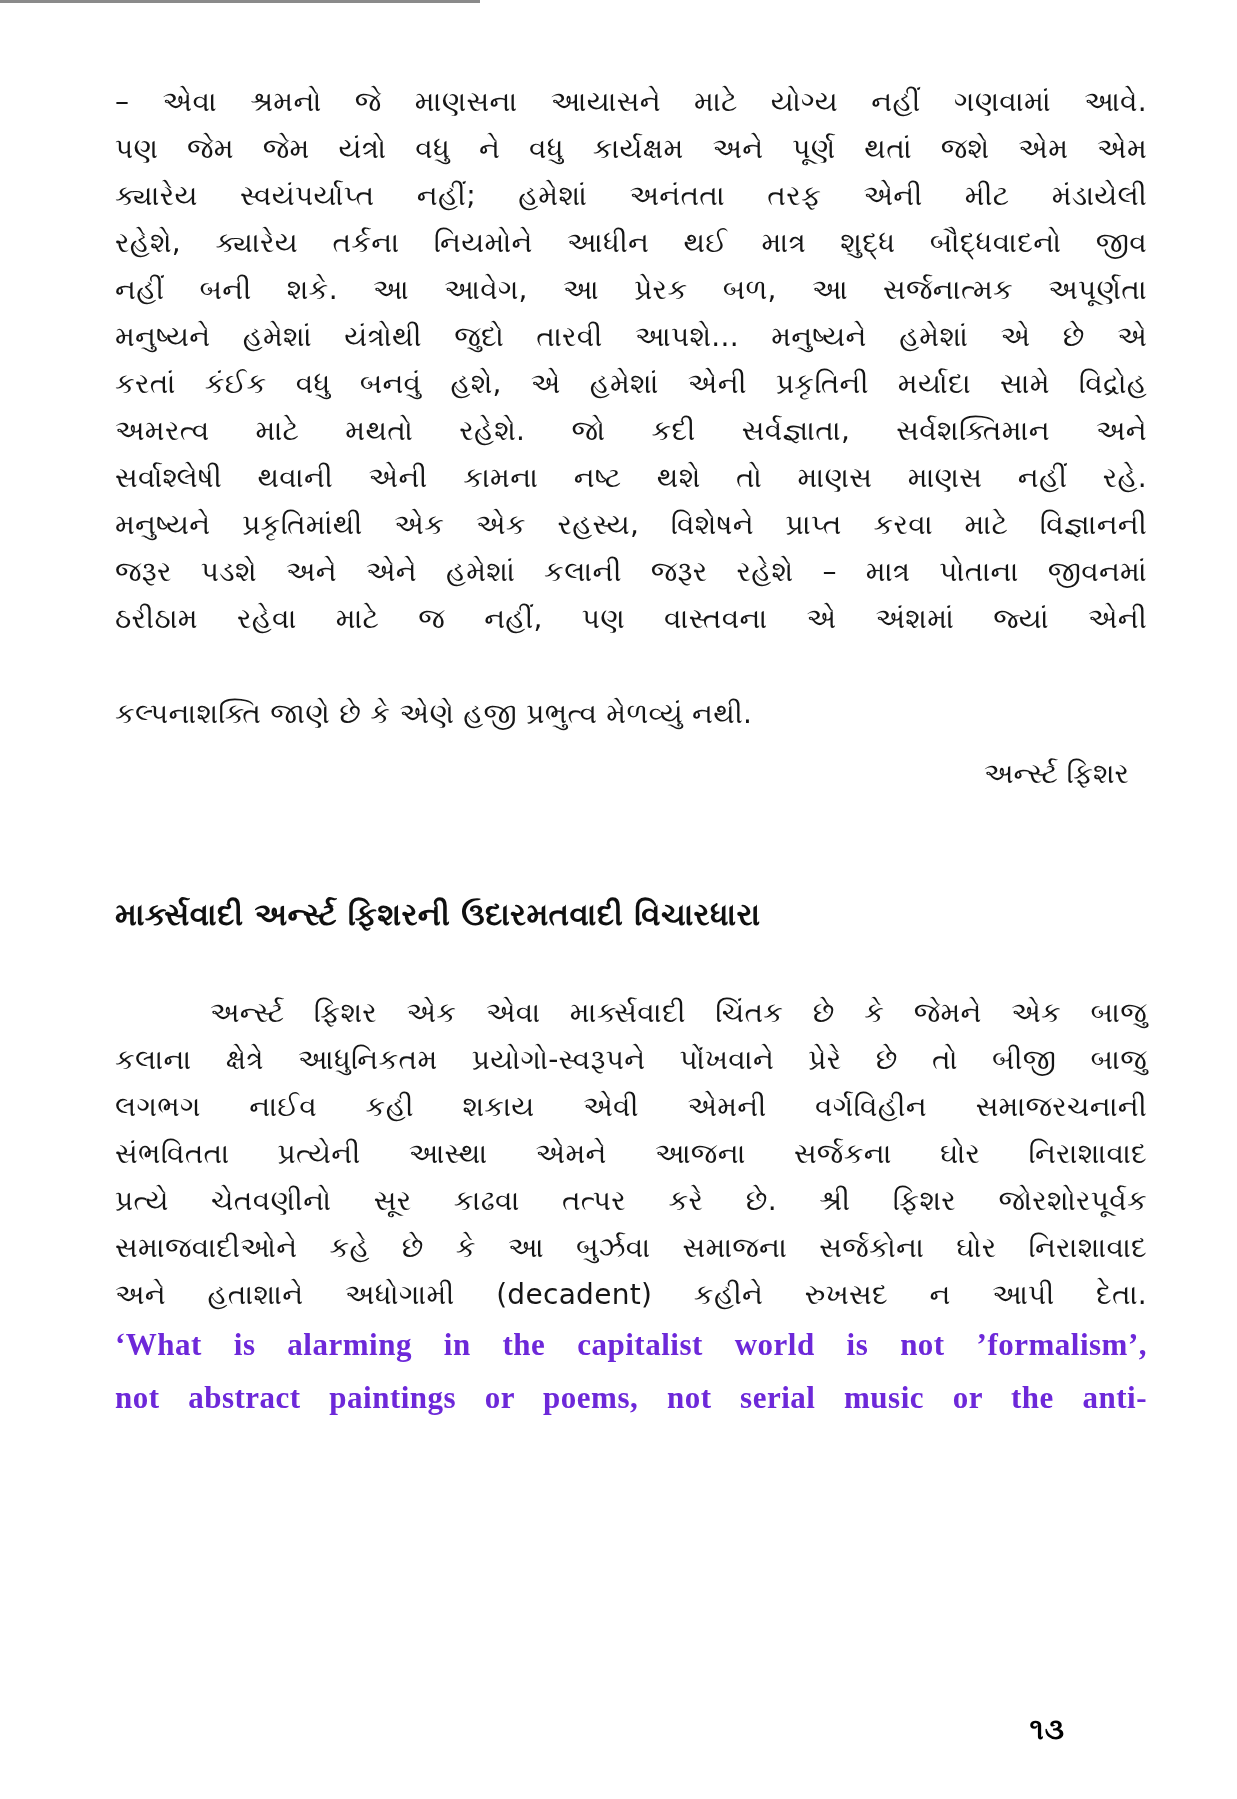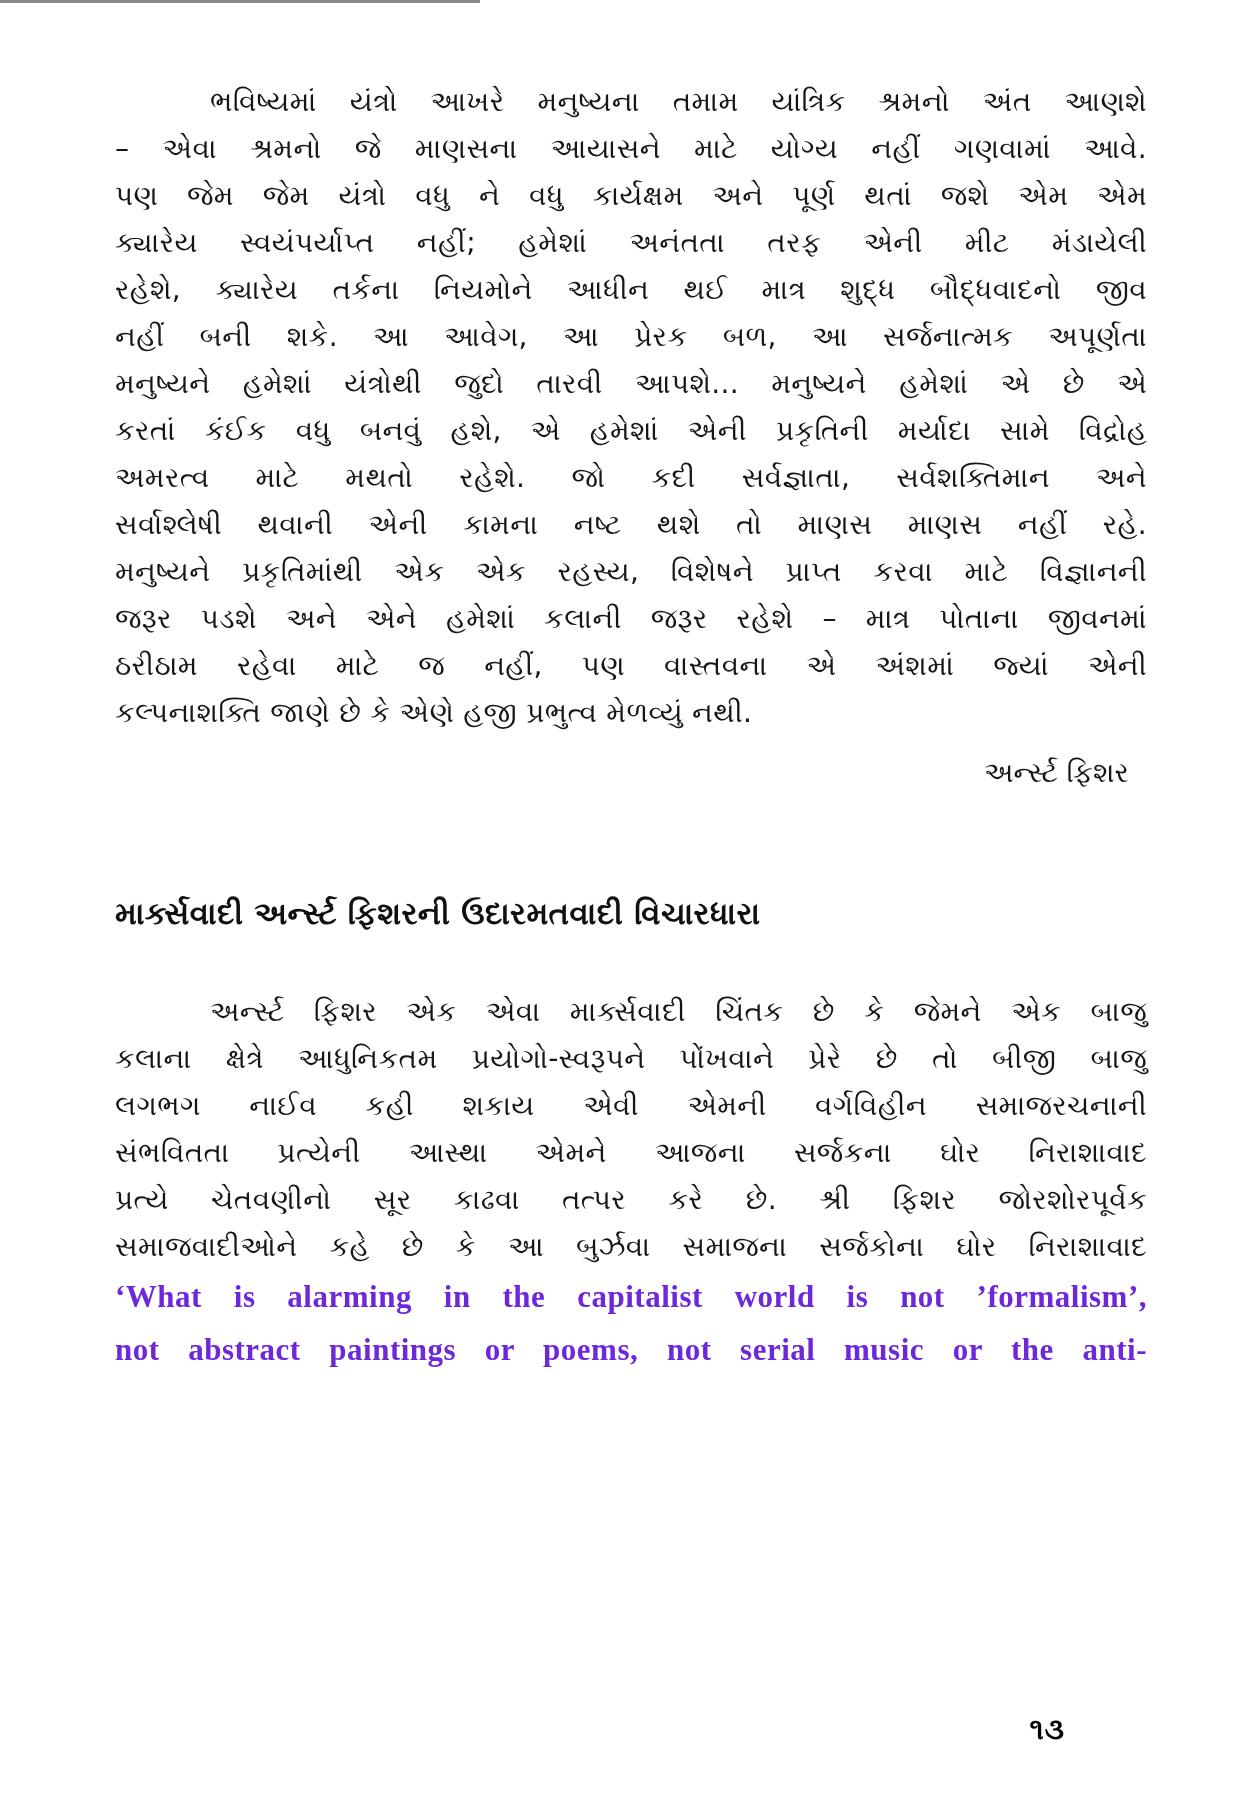--- a/index.html
+++ b/index.html
@@ -40,20 +40,21 @@
     letter-spacing: .3px;
     text-align: justify;
     text-align-last: justify;
     color: #161616;
   }
   .gline.first {
     text-indent: 95px;
   }
   .gline.para-last {
     text-align-last: left;
+    margin-top: 48px;
   }
   .attribution {
     margin-top: 13px;
     font-size: 28px;
     line-height: 47px;
     text-align: right;
     padding-right: 18px;
     color: #161616;
   }
   .section-heading {
@@ -90,21 +91,20 @@
 </style>
 </head>
 <body>
 
 <div class="page">
   <div class="scan-edge-top"></div>
 
   <div class="content">
 
     <div>
-      <div class="gline first">ભવિષ્યમાં યંત્રો આખરે મનુષ્યના તમામ યાંત્રિક શ્રમનો અંત આણશે</div>
       <div class="gline">– એવા શ્રમનો જે માણસના આયાસને માટે યોગ્ય નહીં ગણવામાં આવે.</div>
       <div class="gline">પણ જેમ જેમ યંત્રો વધુ ને વધુ કાર્યક્ષમ અને પૂર્ણ થતાં જશે એમ એમ</div>
       <div class="gline">ક્યારેય સ્વયંપર્યાપ્ત નહીં; હમેશાં અનંતતા તરફ એની મીટ મંડાયેલી</div>
       <div class="gline">રહેશે, ક્યારેય તર્કના નિયમોને આધીન થઈ માત્ર શુદ્ધ બૌદ્ધવાદનો જીવ</div>
       <div class="gline">નહીં બની શકે. આ આવેગ, આ પ્રેરક બળ, આ સર્જનાત્મક અપૂર્ણતા</div>
       <div class="gline">મનુષ્યને હમેશાં યંત્રોથી જુદો તારવી આપશે... મનુષ્યને હમેશાં એ છે એ</div>
       <div class="gline">કરતાં કંઈક વધુ બનવું હશે, એ હમેશાં એની પ્રકૃતિની મર્યાદા સામે વિદ્રોહ</div>
       <div class="gline">અમરત્વ માટે મથતો રહેશે. જો કદી સર્વજ્ઞાતા, સર્વશક્તિમાન અને</div>
       <div class="gline">સર્વાશ્લેષી થવાની એની કામના નષ્ટ થશે તો માણસ માણસ નહીં રહે.</div>
       <div class="gline">મનુષ્યને પ્રકૃતિમાંથી એક એક રહસ્ય, વિશેષને પ્રાપ્ત કરવા માટે વિજ્ઞાનની</div>
@@ -116,20 +116,21 @@
 
     <div class="section-heading">માર્ક્સવાદી અર્ન્સ્ટ ફિશરની ઉદારમતવાદી વિચારધારા</div>
 
     <div class="para2">
       <div class="gline first">અર્ન્સ્ટ ફિશર એક એવા માર્ક્સવાદી ચિંતક છે કે જેમને એક બાજુ</div>
       <div class="gline">કલાના ક્ષેત્રે આધુનિકતમ પ્રયોગો-સ્વરૂપને પોંખવાને પ્રેરે છે તો બીજી બાજુ</div>
       <div class="gline">લગભગ નાઈવ કહી શકાય એવી એમની વર્ગવિહીન સમાજરચનાની</div>
       <div class="gline">સંભવિતતા પ્રત્યેની આસ્થા એમને આજના સર્જકના ઘોર નિરાશાવાદ</div>
       <div class="gline">પ્રત્યે ચેતવણીનો સૂર કાઢવા તત્પર કરે છે. શ્રી ફિશર જોરશોરપૂર્વક</div>
       <div class="gline">સમાજવાદીઓને કહે છે કે આ બુર્ઝવા સમાજના સર્જકોના ઘોર નિરાશાવાદ</div>
+      <div class="gline">અને હતાશાને અધોગામી (decadent) કહીને રુખસદ ન આપી દેતા.</div>
       <div class="eline">‘What is alarming in the capitalist world is not ’formalism’,</div>
       <div class="eline">not abstract paintings or poems, not serial music or the anti-</div>
     </div>
 
   </div>
 
   <div class="page-number">૧૩</div>
 </div>
 
 </body></html>

